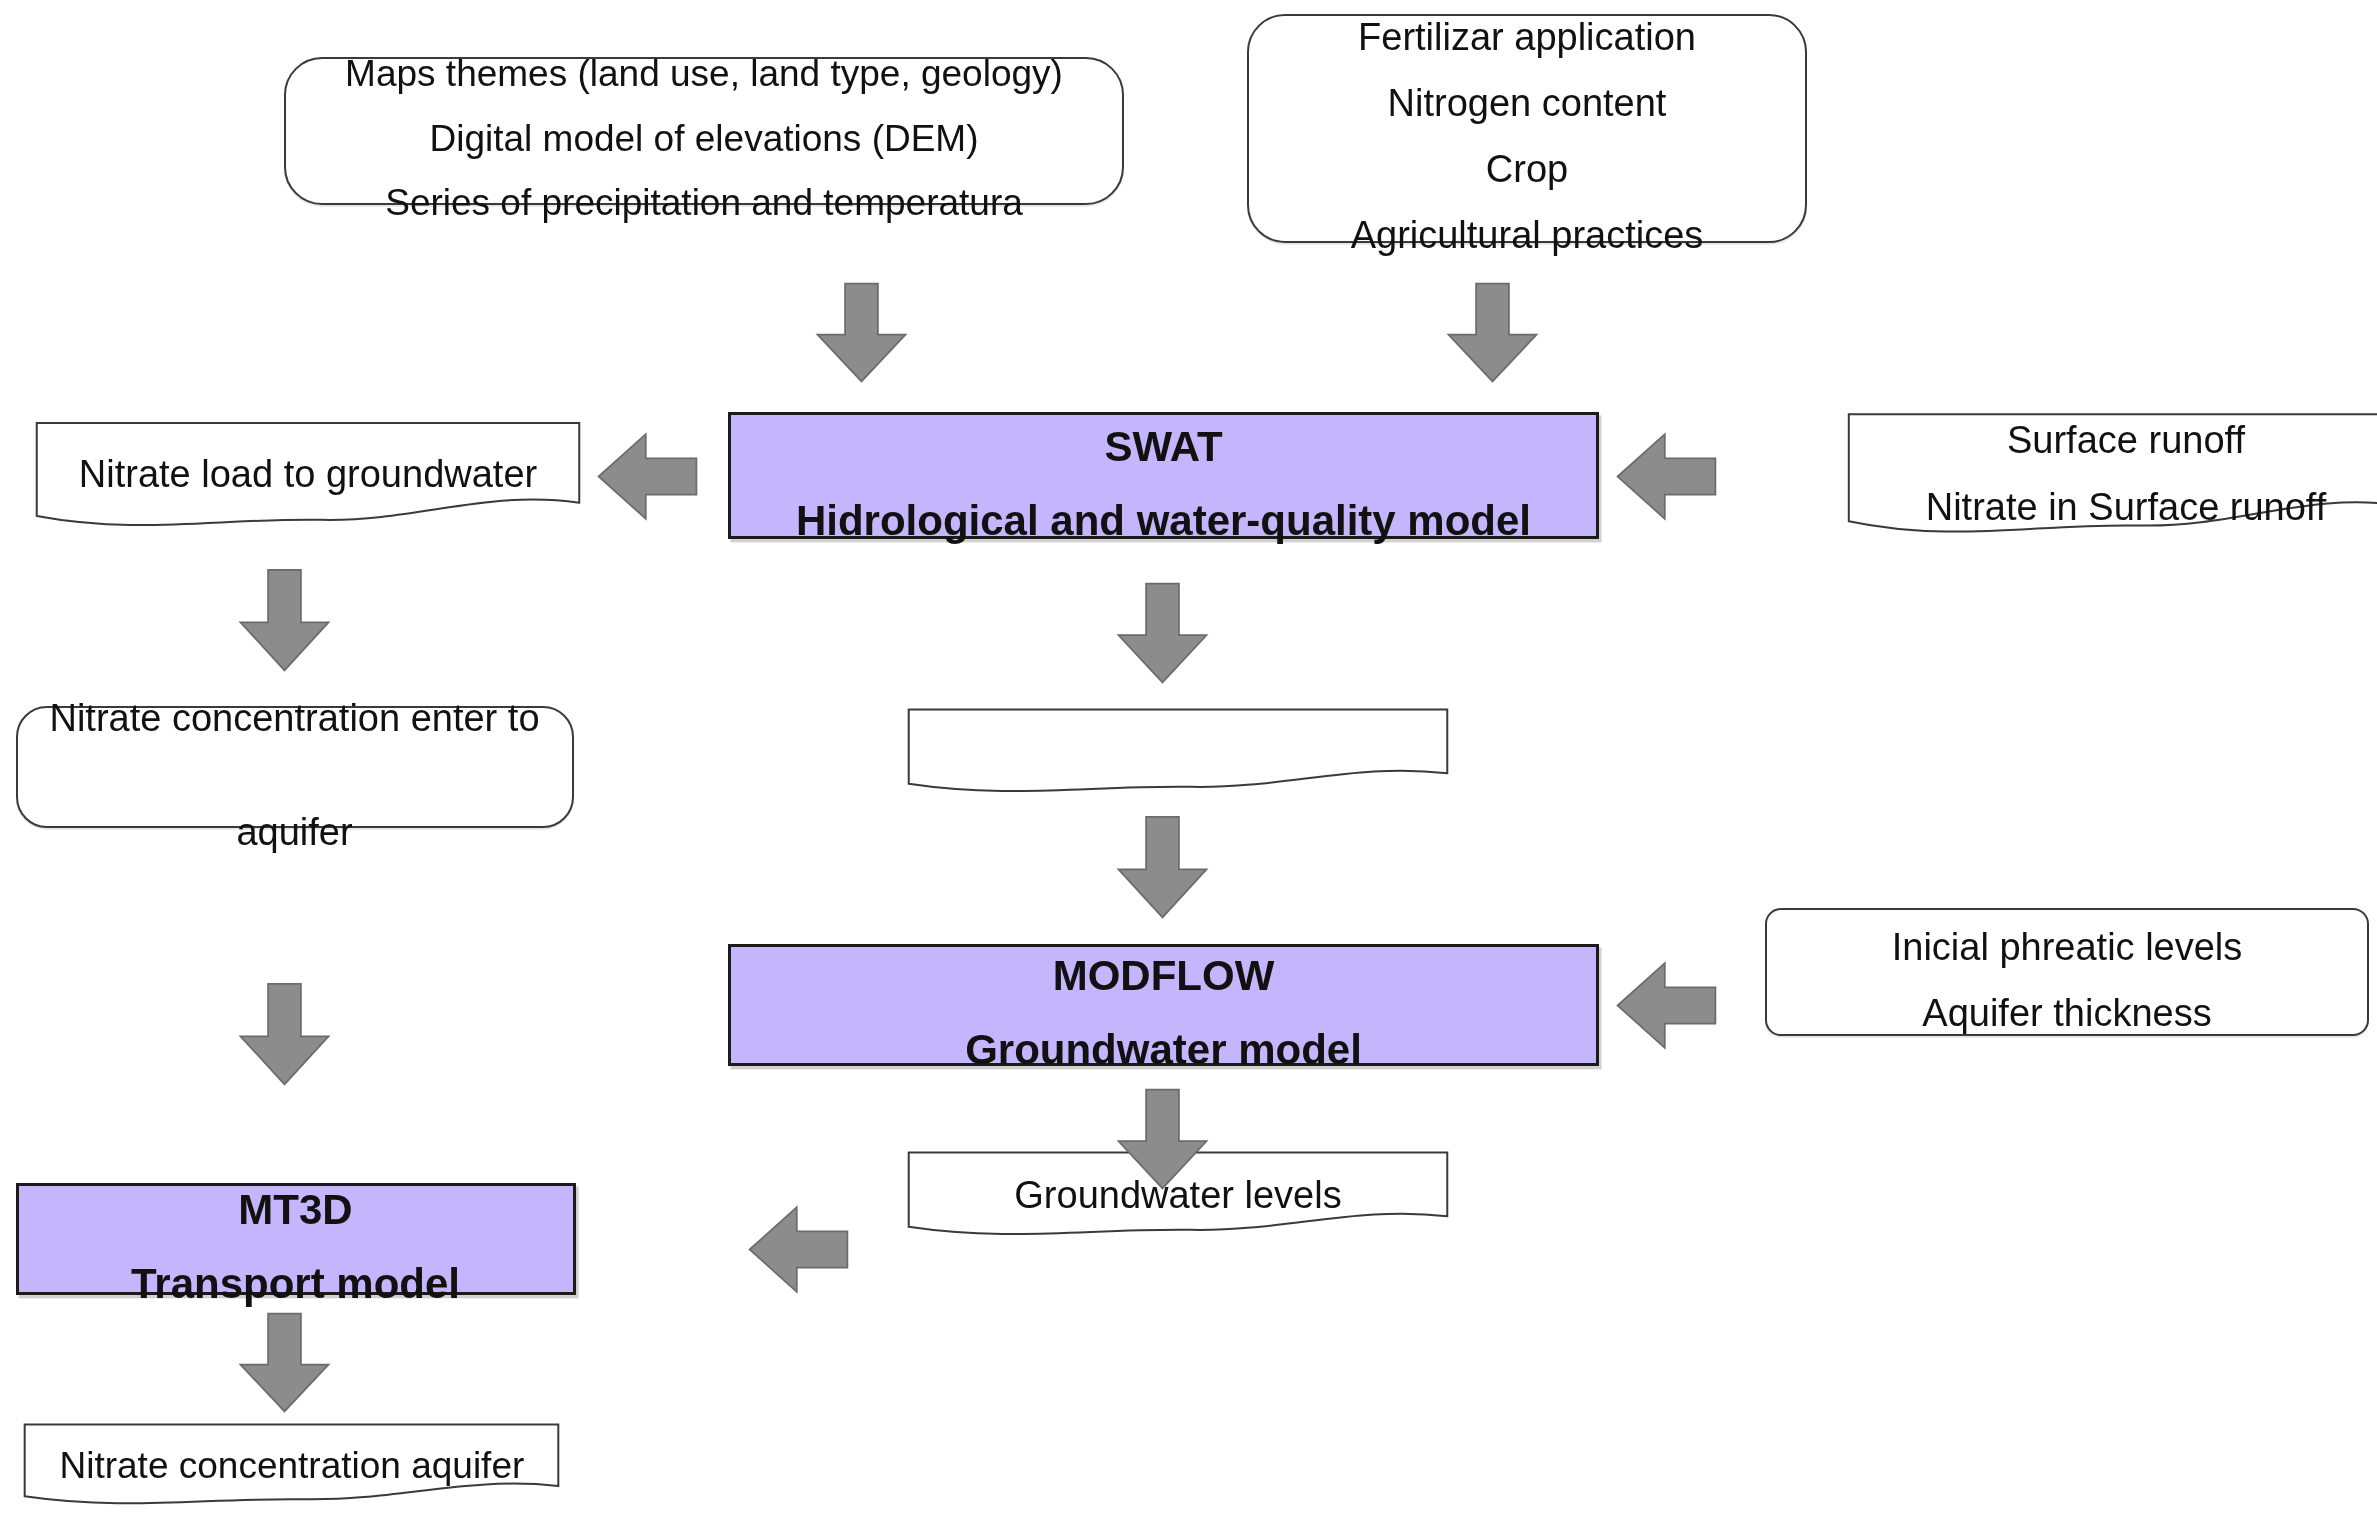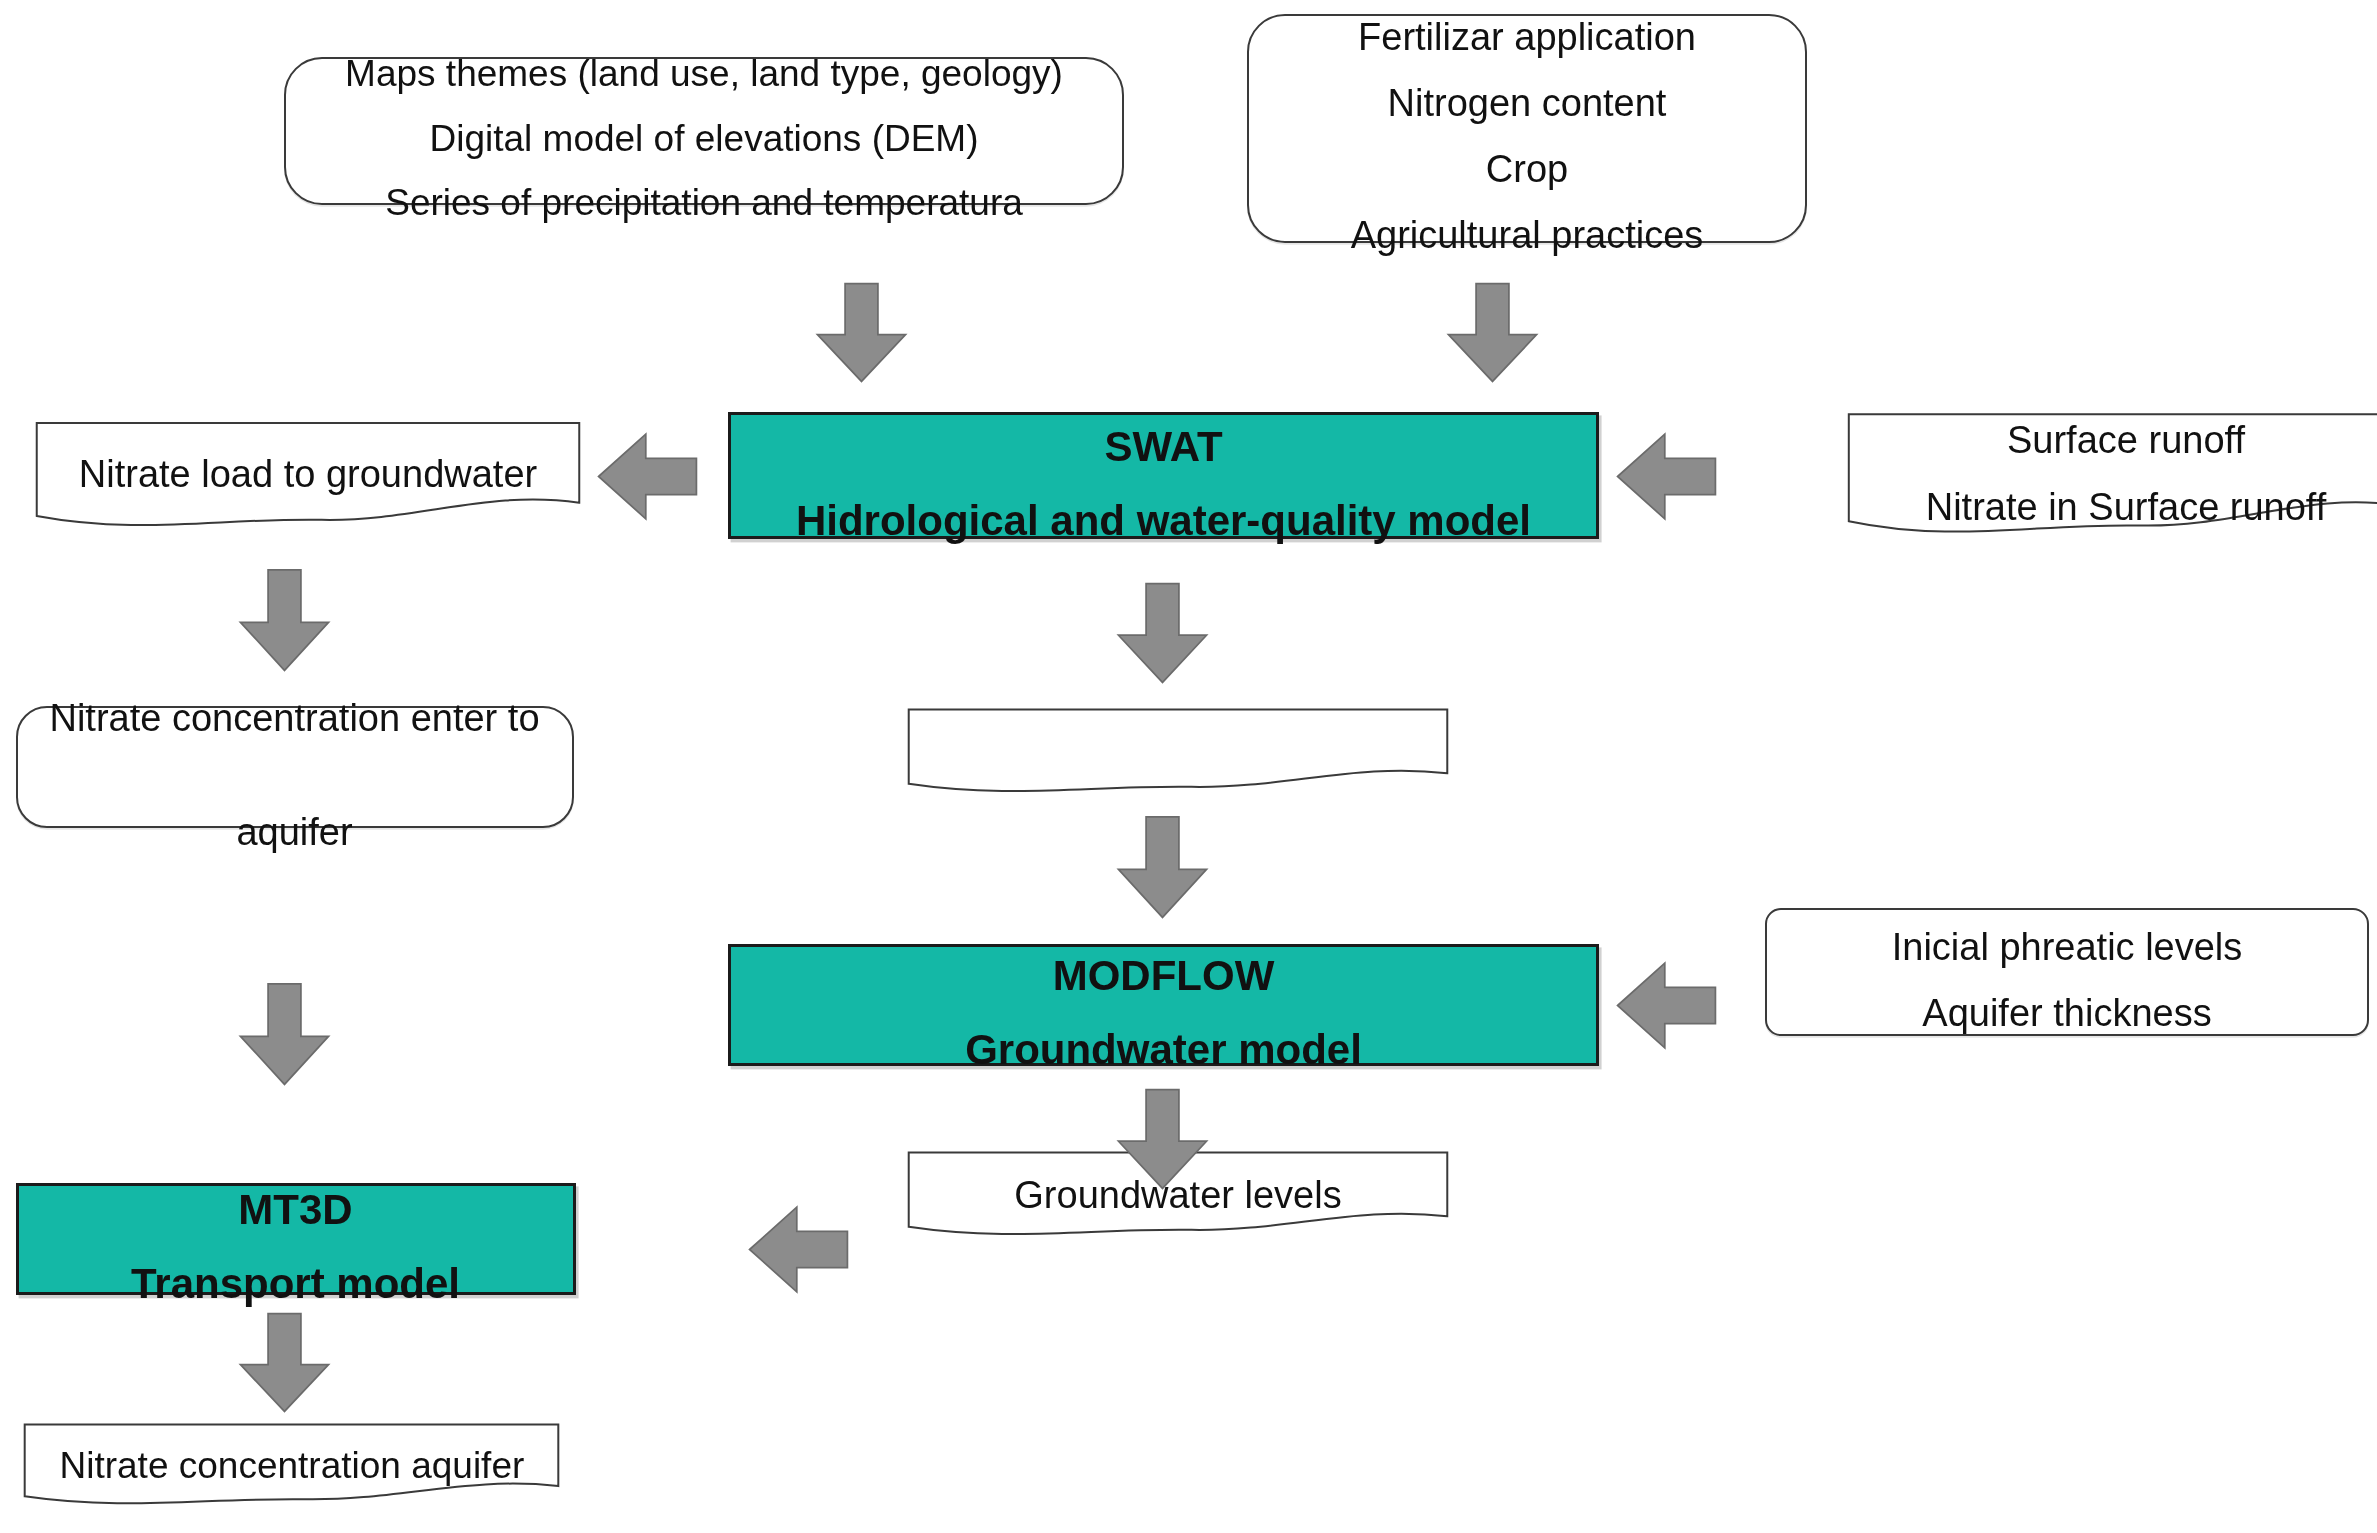--- a/index.html
+++ b/index.html
@@ -7,21 +7,21 @@
     position:relative;width:2377px;height:1534px;background:#ffffff;
     font-family:"Liberation Sans", sans-serif;color:#111111;overflow:hidden;
   }
   .node{position:absolute;box-sizing:border-box;text-align:center;}
   .rounded{
     border:2.6px solid #3a3a3a;border-radius:38px;background:#ffffff;
     display:flex;flex-direction:column;justify-content:center;align-items:center;
     box-shadow:0 1.7px 0 rgba(0,0,0,0.10);
   }
   .process{
-    border:3.4px solid #1b1b1b;background:#14b8a6;
+    border:3.4px solid #1b1b1b;background:#c4b5fd;
     display:flex;flex-direction:column;justify-content:center;align-items:center;
     box-shadow:2.6px 3.4px 0 rgba(0,0,0,0.18);
   }
   .doc{background:transparent;border:none;}
   .doc svg.shape{position:absolute;left:0;top:0;width:100%;height:100%;}
   .doc .label{
     position:absolute;left:0;right:0;top:0;bottom:24px;
     display:flex;flex-direction:column;justify-content:center;align-items:center;
   }
   .ln{display:block;font-size:38px;line-height:1.32;white-space:nowrap;margin-top:16px;}

